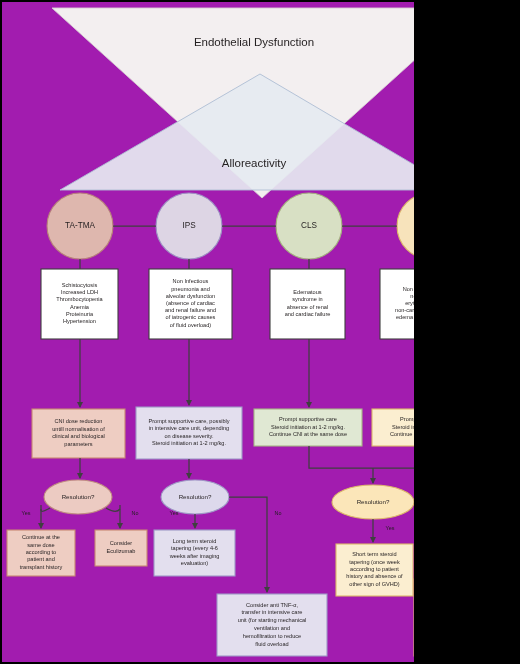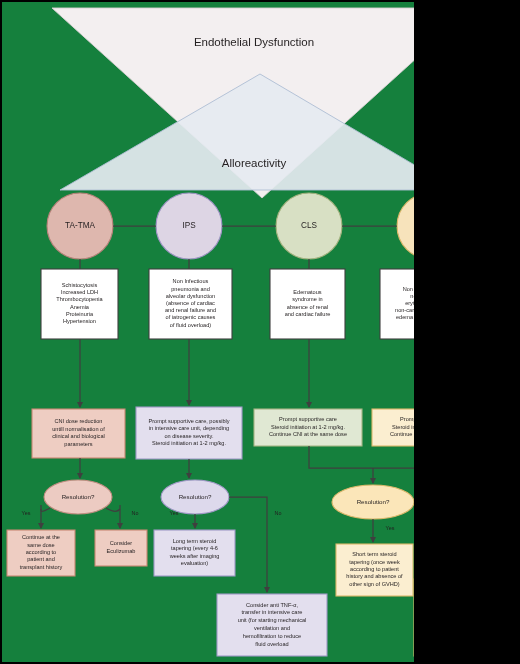--- a/index.html
+++ b/index.html
@@ -1,19 +1,19 @@
 <!DOCTYPE html>
 <html><head>
 <meta charset="utf-8">
 <style>
   html,body{margin:0;padding:0;background:#000;}
   #page{
     position:relative;
     width:416px;height:664px;
-    background:#15803d;
+    background:#a21caf;
     border:2px solid #000;
     box-sizing:border-box;
     overflow:hidden;
     font-family:"Liberation Sans", sans-serif;
   }
   svg{display:block;}
   .nd-text{
     font-family:"Liberation Sans", sans-serif;
     fill:#231f20;
     text-anchor:middle;

